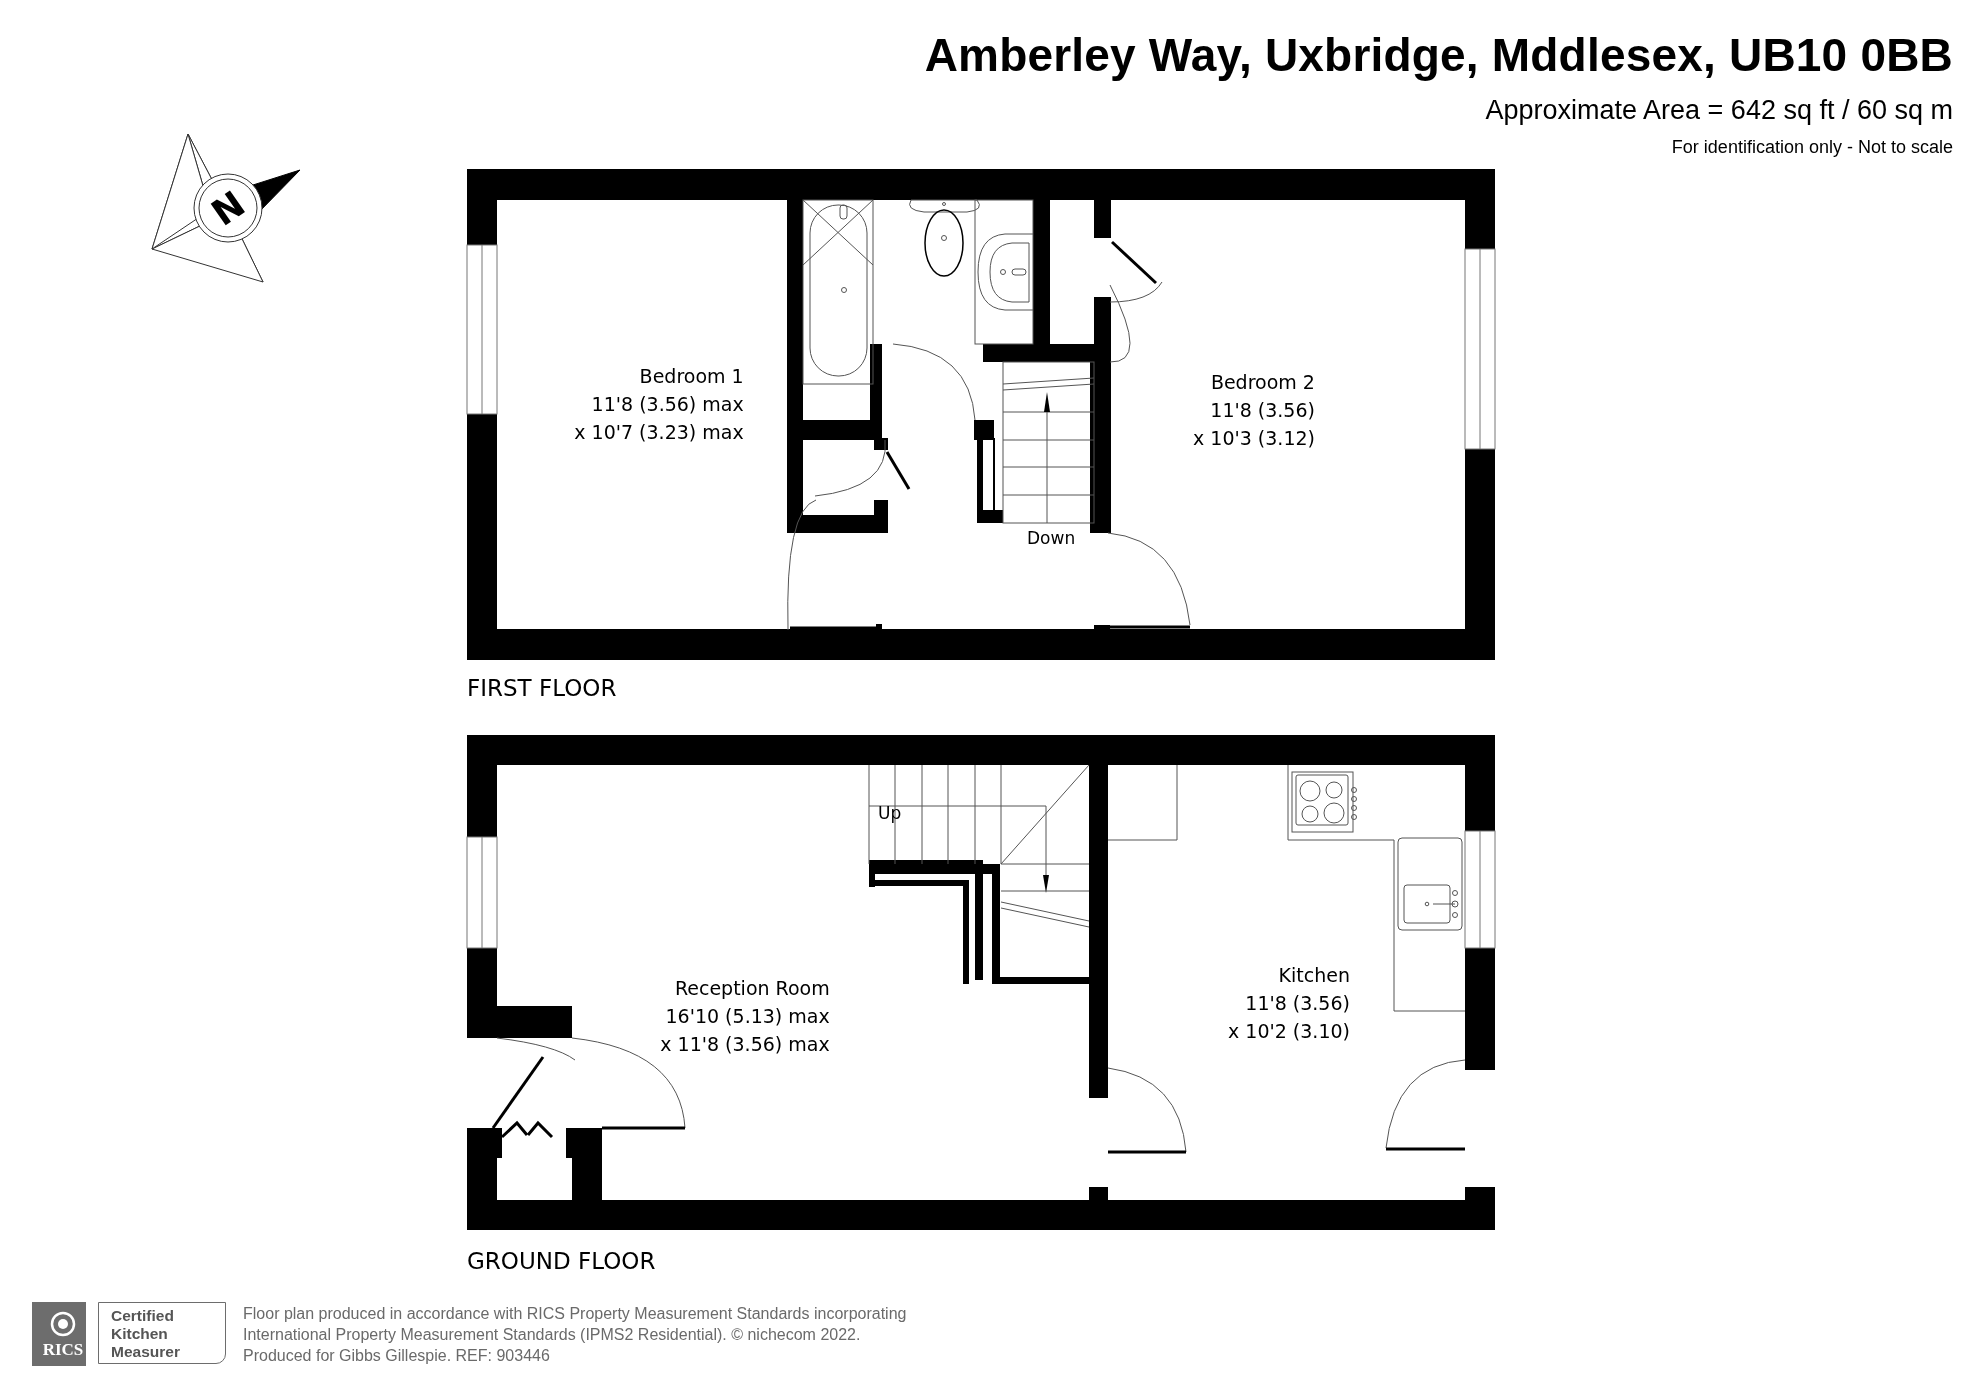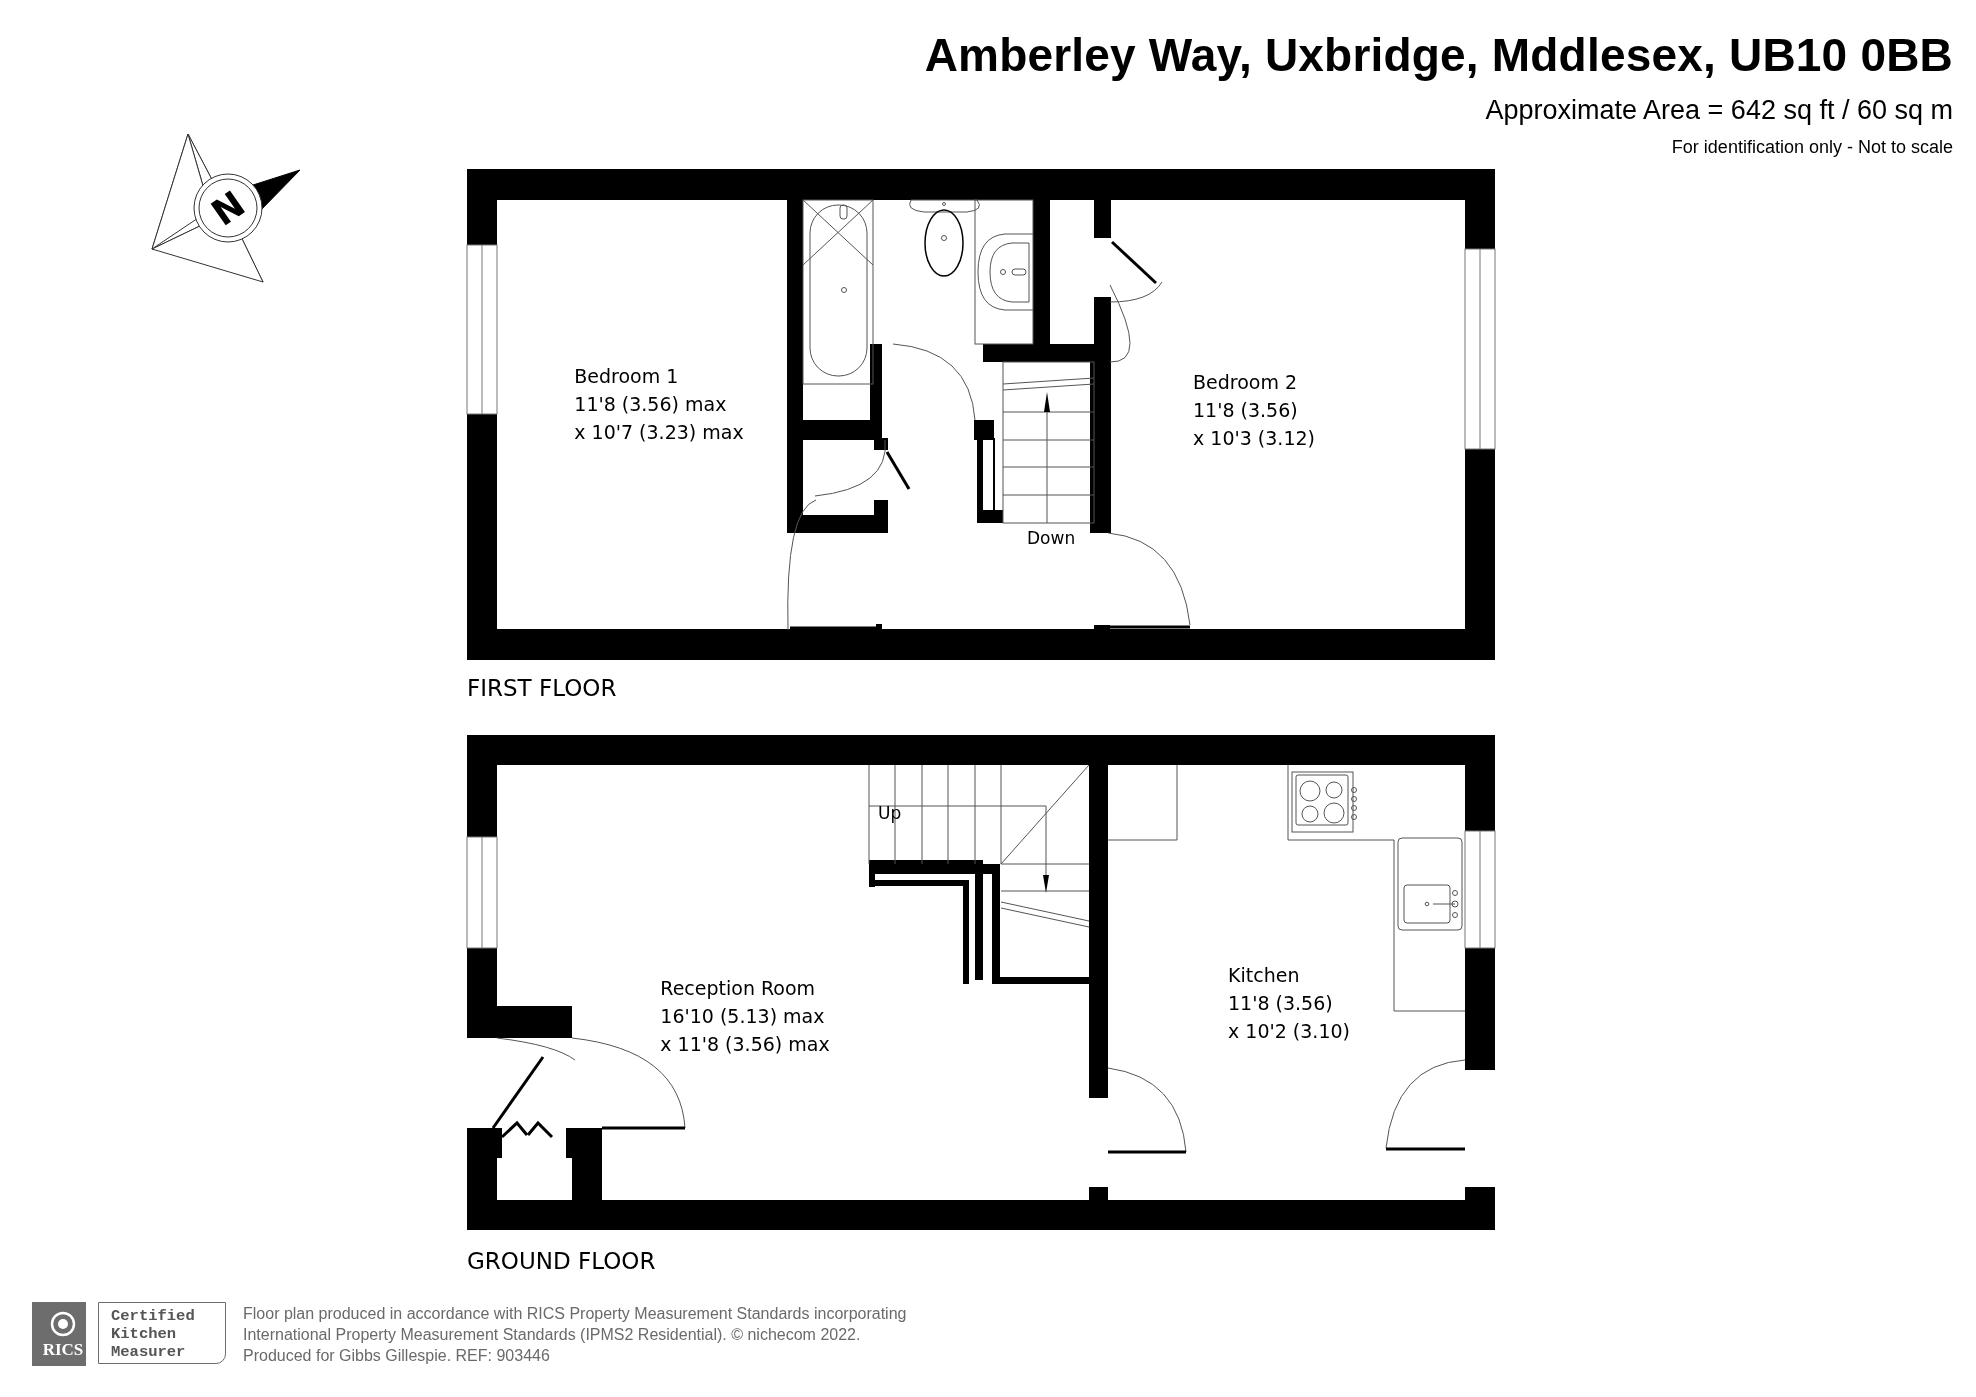--- a/index.html
+++ b/index.html
@@ -2,27 +2,27 @@
 <html><head>
 <meta charset="utf-8">
 <style>
   html, body { margin: 0; padding: 0; background: #ffffff; }
   body { width: 1976px; height: 1397px; position: relative; overflow: hidden; font-family: "Liberation Sans", sans-serif; color: #000; }
   .abs { position: absolute; }
   #title { right: 23px; top: 28px; font-size: 46px; font-weight: bold; letter-spacing: 0.2px; white-space: nowrap; }
   #area { right: 23px; top: 95px; font-size: 27px; white-space: nowrap; }
   #note { right: 23px; top: 137px; font-size: 18px; white-space: nowrap; text-align: right; }
   svg#plan { position: absolute; left: 0; top: 0; }
-  .room-label { position: absolute; text-align: left; font-family: "DejaVu Sans", sans-serif; font-size: 19px; line-height: 28px; transform: translateX(-50%); white-space: nowrap; }
+  .room-label { position: absolute; text-align: right; font-family: "DejaVu Sans", sans-serif; font-size: 19px; line-height: 28px; transform: translateX(-50%); white-space: nowrap; }
   .floor-label { position: absolute; font-family: "DejaVu Sans", sans-serif; font-size: 23px; white-space: nowrap; }
   .small-label { position: absolute; font-family: "DejaVu Sans", sans-serif; font-size: 17px; white-space: nowrap; }
   #rics { left: 32px; top: 1302px; width: 198px; height: 64px; }
   #rics .dark { position: absolute; left: 0; top: 0; width: 54px; height: 64px; background: #6d6d6d; color: #fff; }
   #rics .dark .rics-word { position: absolute; left: 0; width: 62px; bottom: 6px; text-align: center; font-family: "Liberation Serif", serif; font-weight: bold; font-size: 17px; }
-  #rics .light { position: absolute; left: 66px; top: 0; width: 128px; height: 62px; border: 1.5px solid #6d6d6d; border-radius: 0 0 10px 0; color: #555; font-family: Liberation Mono, monospace; font-weight: bold; font-size: 15.5px; line-height: 18px; padding: 4px 0 0 12px; box-sizing: border-box; }
+  #rics .light { position: absolute; left: 66px; top: 0; width: 128px; height: 62px; border: 1.5px solid #6d6d6d; border-radius: 0 0 10px 0; color: #555; font-family: Liberation Sans, sans-serif; font-weight: bold; font-size: 15.5px; line-height: 18px; padding: 4px 0 0 12px; box-sizing: border-box; }
   #credit { left: 243px; top: 1303px; font-size: 16px; line-height: 21px; color: #6a6a6a; }
 </style>
 </head>
 <body>
 
 <div id="title" class="abs">Amberley Way, Uxbridge, Mddlesex, UB10 0BB</div>
 <div id="area" class="abs">Approximate Area = 642 sq ft / 60 sq m</div>
 <div id="note" class="abs">For identification only - Not to scale</div>
 
 <svg id="plan" width="1976" height="1397" viewBox="0 0 1976 1397">

